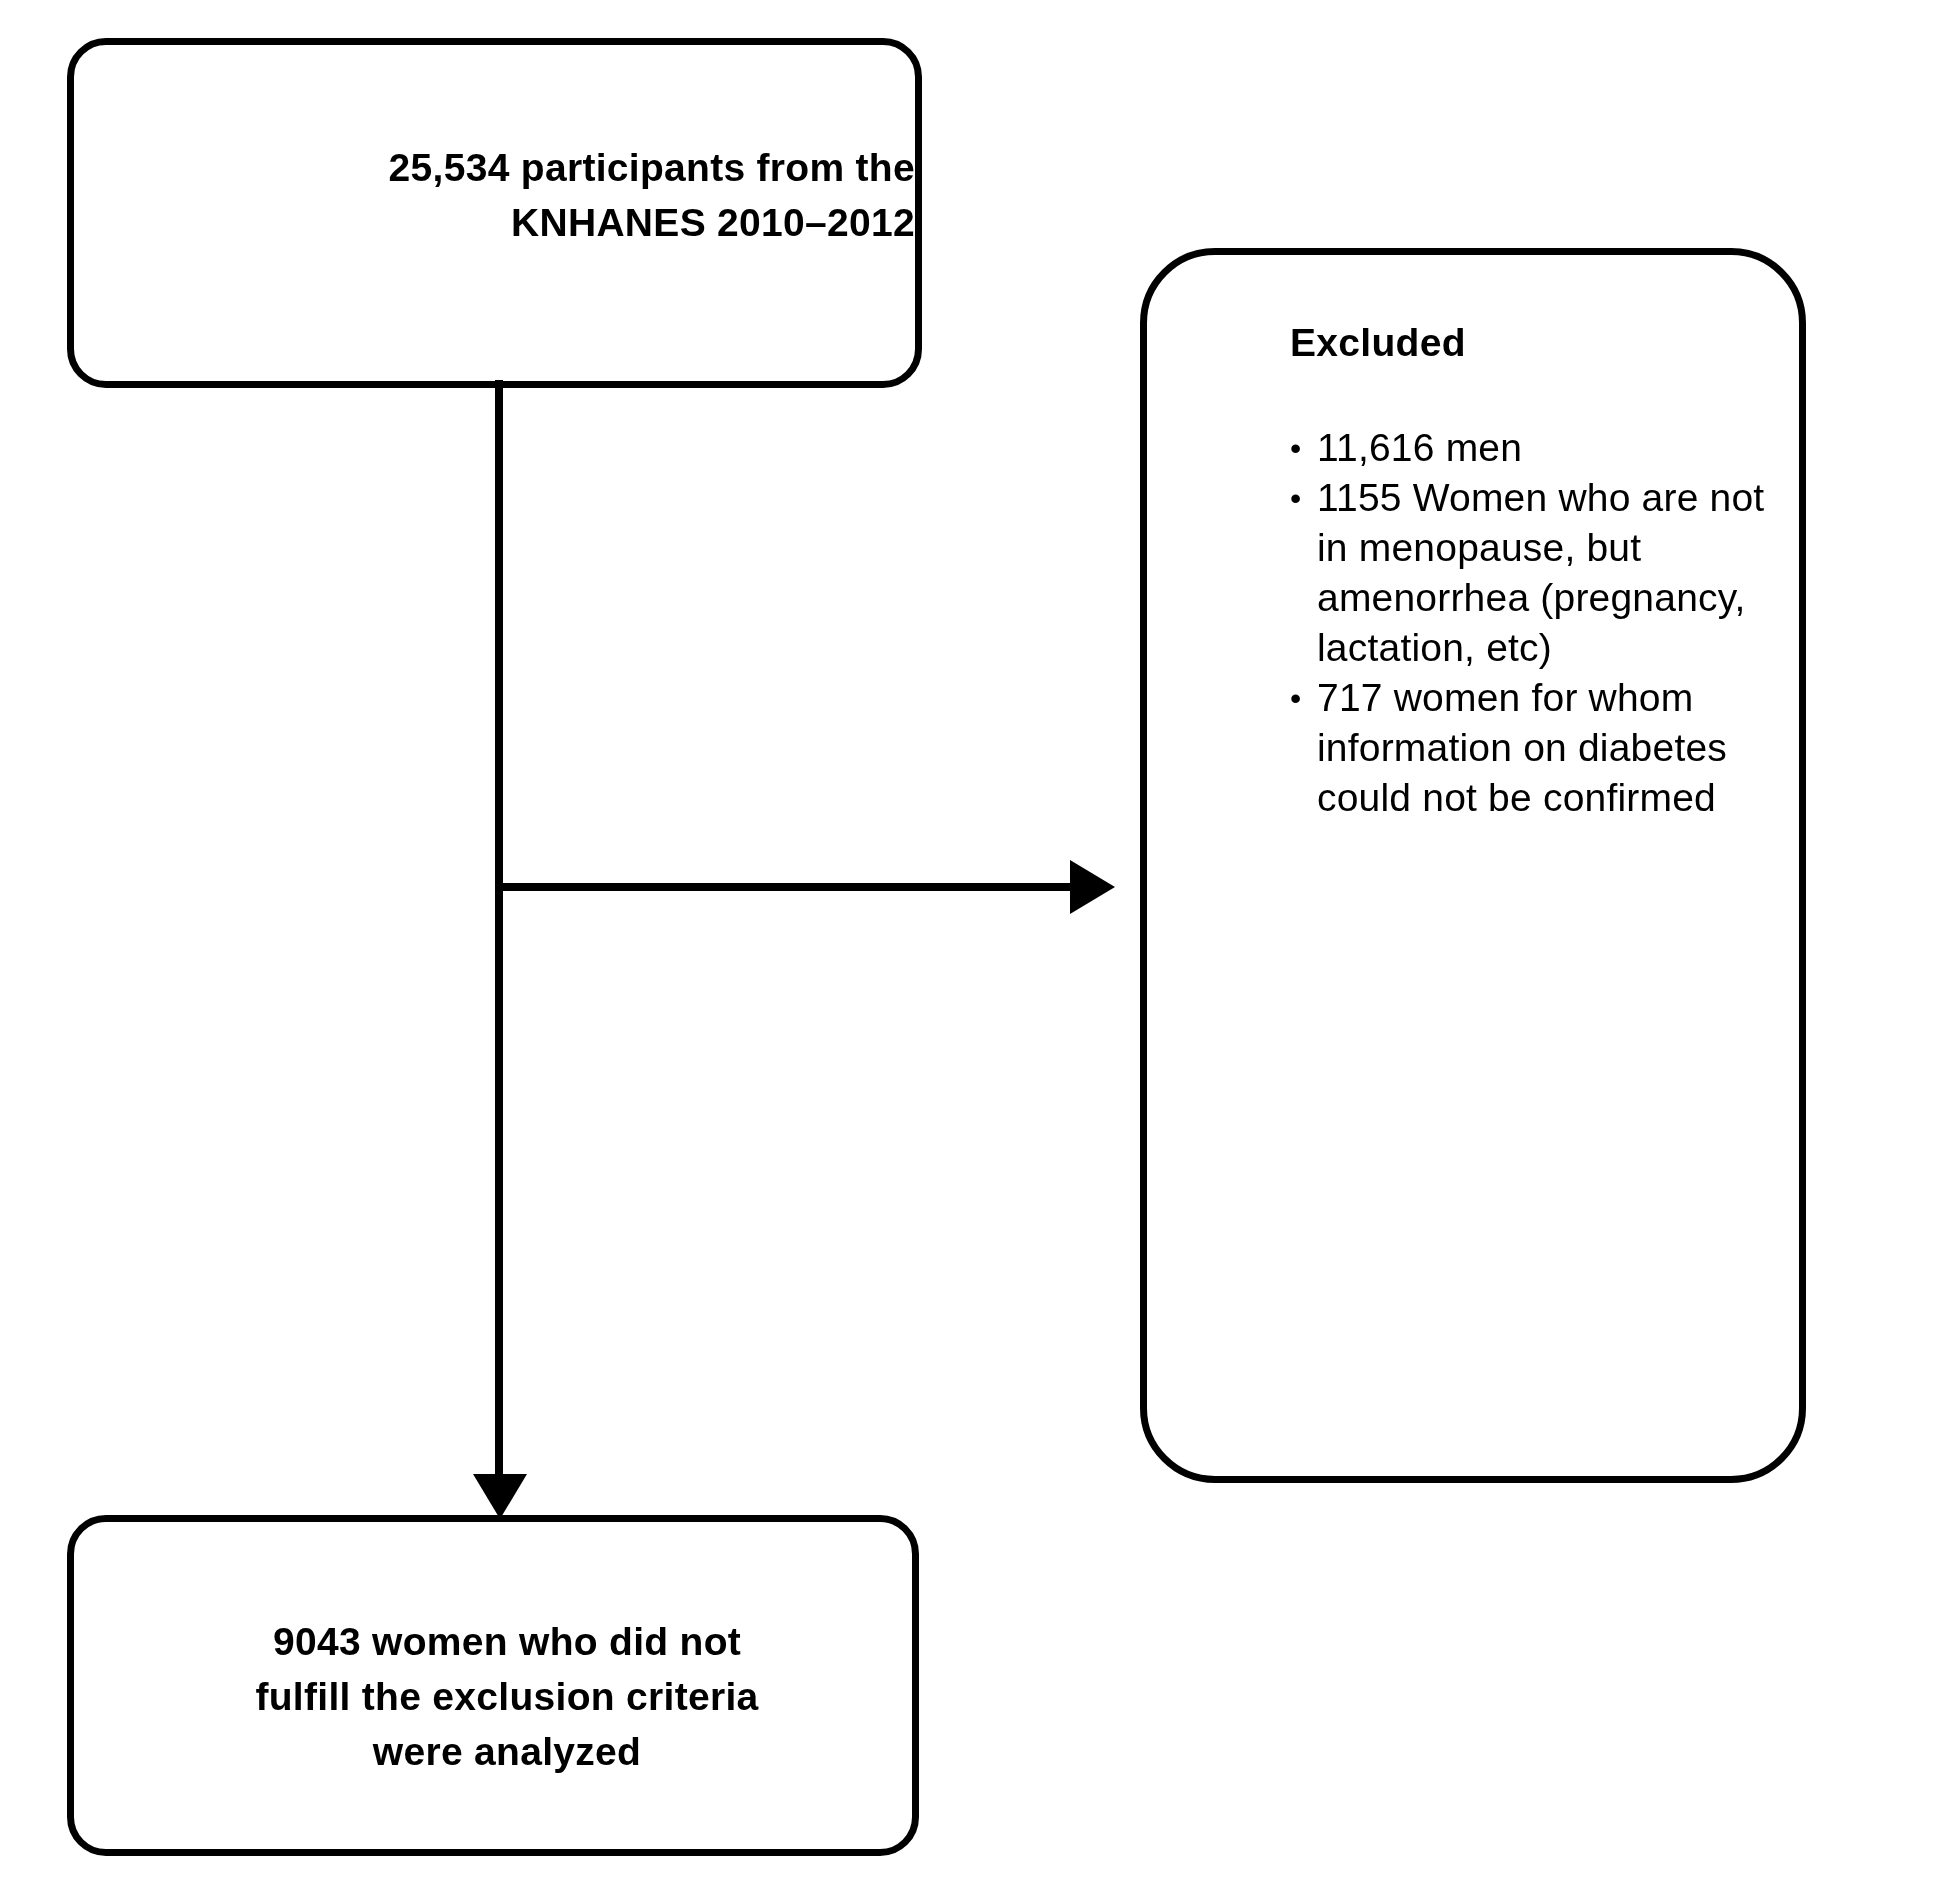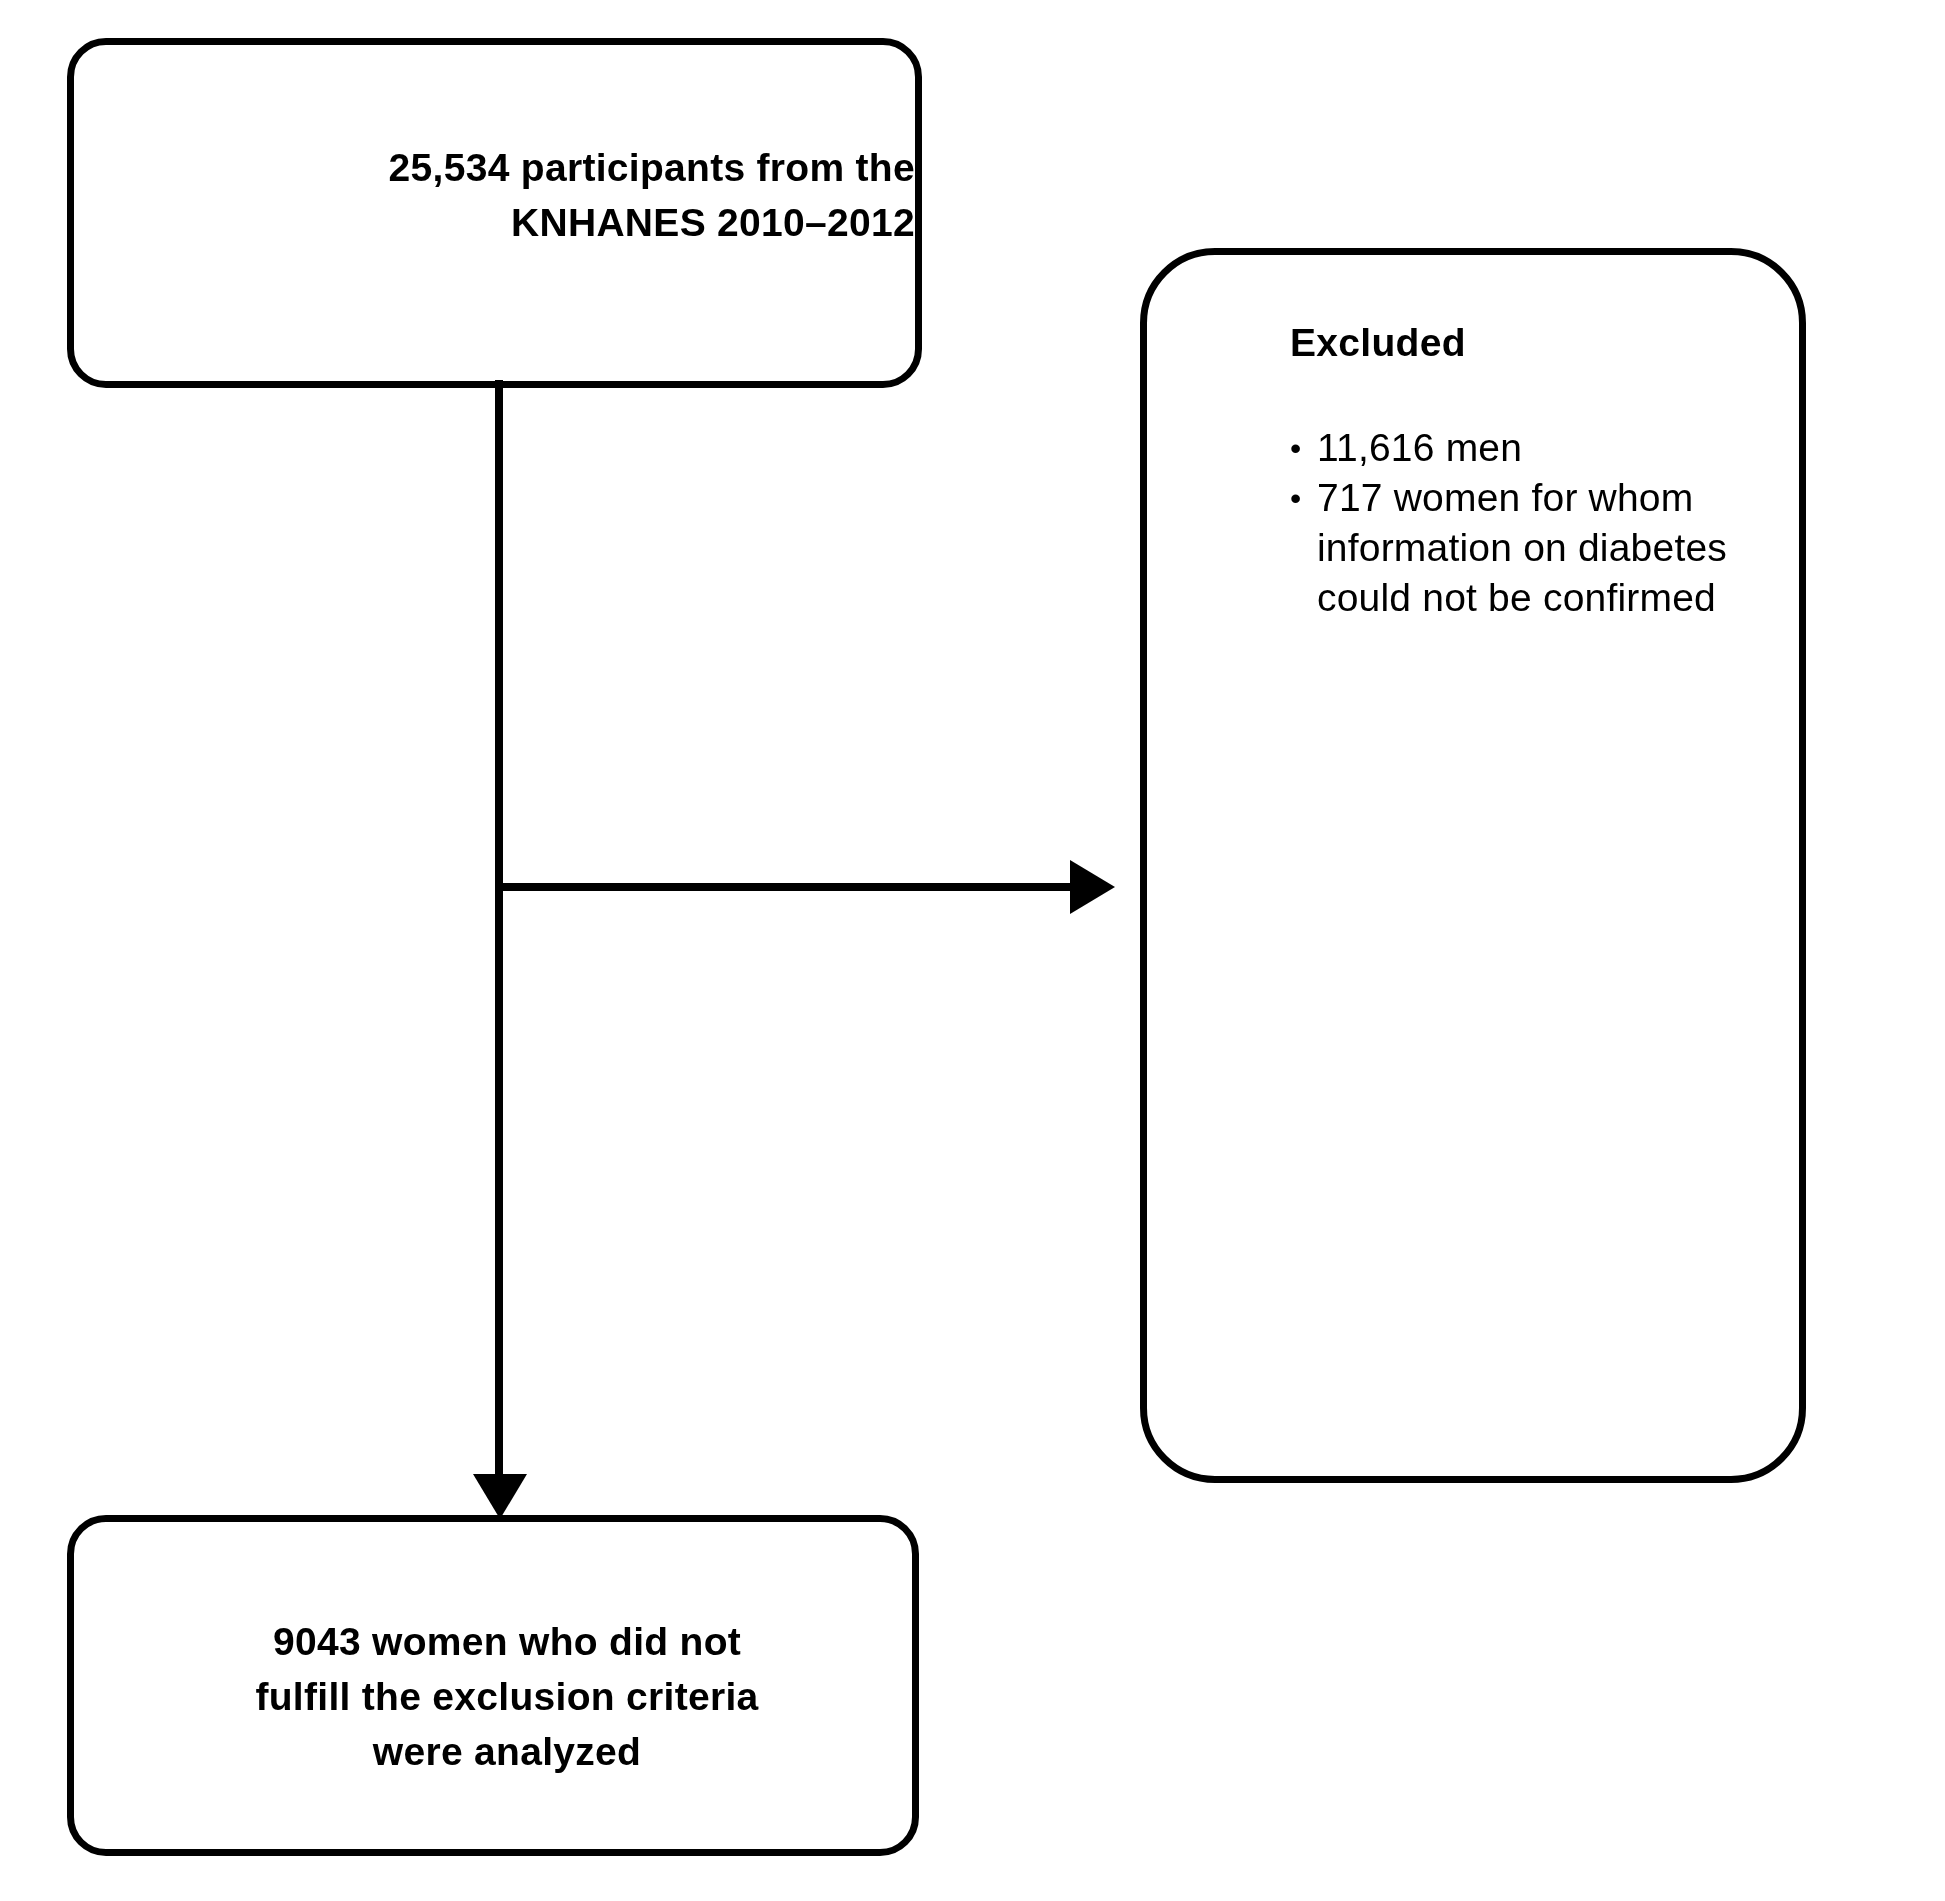--- a/index.html
+++ b/index.html
@@ -157,20 +157,21 @@
   <div class="flow-box" id="box-source">
     <div class="box-text" id="source-text">25,534 participants  from the
 KNHANES  2010–2012</div>
   </div>
 
   <div class="flow-box" id="box-excluded">
     <div id="excluded-inner">
       <div id="excluded-heading">Excluded</div>
       <ul id="excluded-list">
         <li><span class="bullet">•</span><span>11,616 men</span></li>
+        <li><span class="bullet">•</span><span>1155 Women  who  are not in menopause,  but amenorrhea  (pregnancy, lactation, etc)</span></li>
         <li><span class="bullet">•</span><span>717 women  for whom information  on diabetes could  not be confirmed</span></li>
       </ul>
     </div>
   </div>
 
   <div class="flow-box" id="box-analyzed">
     <div class="box-text" id="analyzed-text">9043 women  who  did not
 fulfill the  exclusion  criteria
 were  analyzed</div>
   </div>

